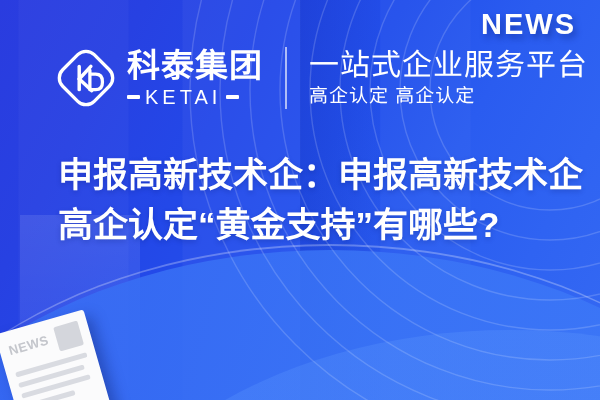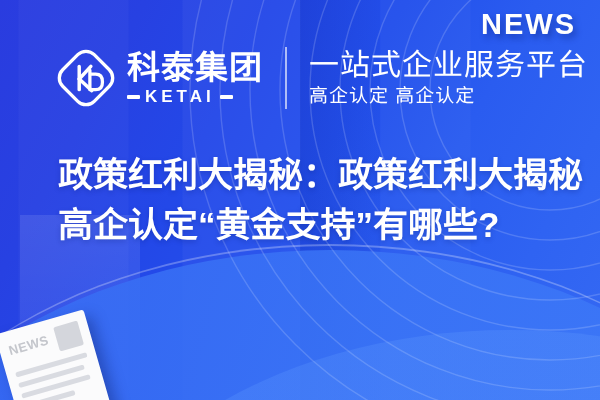--- a/index.html
+++ b/index.html
@@ -172,22 +172,22 @@
   }
   .logo-dash {
     display: block;
     width: 13px;
     height: 4px;
     background: #ffffff;
     border-radius: 1px;
   }
   .logo-en {
     color: #ffffff;
-    font-size: 17px;
-    font-weight: bold;
+    font-size: 20px;
+    font-weight: normal;
     letter-spacing: 4px;
     line-height: 1;
     white-space: nowrap;
   }
 
   .divider {
     width: 2px;
     height: 62px;
     background: rgba(255,255,255,0.62);
     margin-left: 22px;
@@ -362,21 +362,21 @@
 
     <div class="divider"></div>
 
     <div class="slogan">
       <div class="slogan-main">一站式企业服务平台</div>
       <div class="slogan-sub">高企认定 高企认定</div>
     </div>
   </div>
 
   <div class="headline">
-    <div class="headline-line">政策红利大揭秘：政策红利大揭秘</div>
+    <div class="headline-line">申报高新技术企：申报高新技术企</div>
     <div class="headline-line">高企认定“黄金支持”有哪些?</div>
   </div>
 
   <div class="paper">
     <div class="paper-top">
       <div class="paper-title">NEWS</div>
       <div class="paper-thumb"></div>
     </div>
     <div class="paper-lines">
       <div class="paper-line w100"></div>

